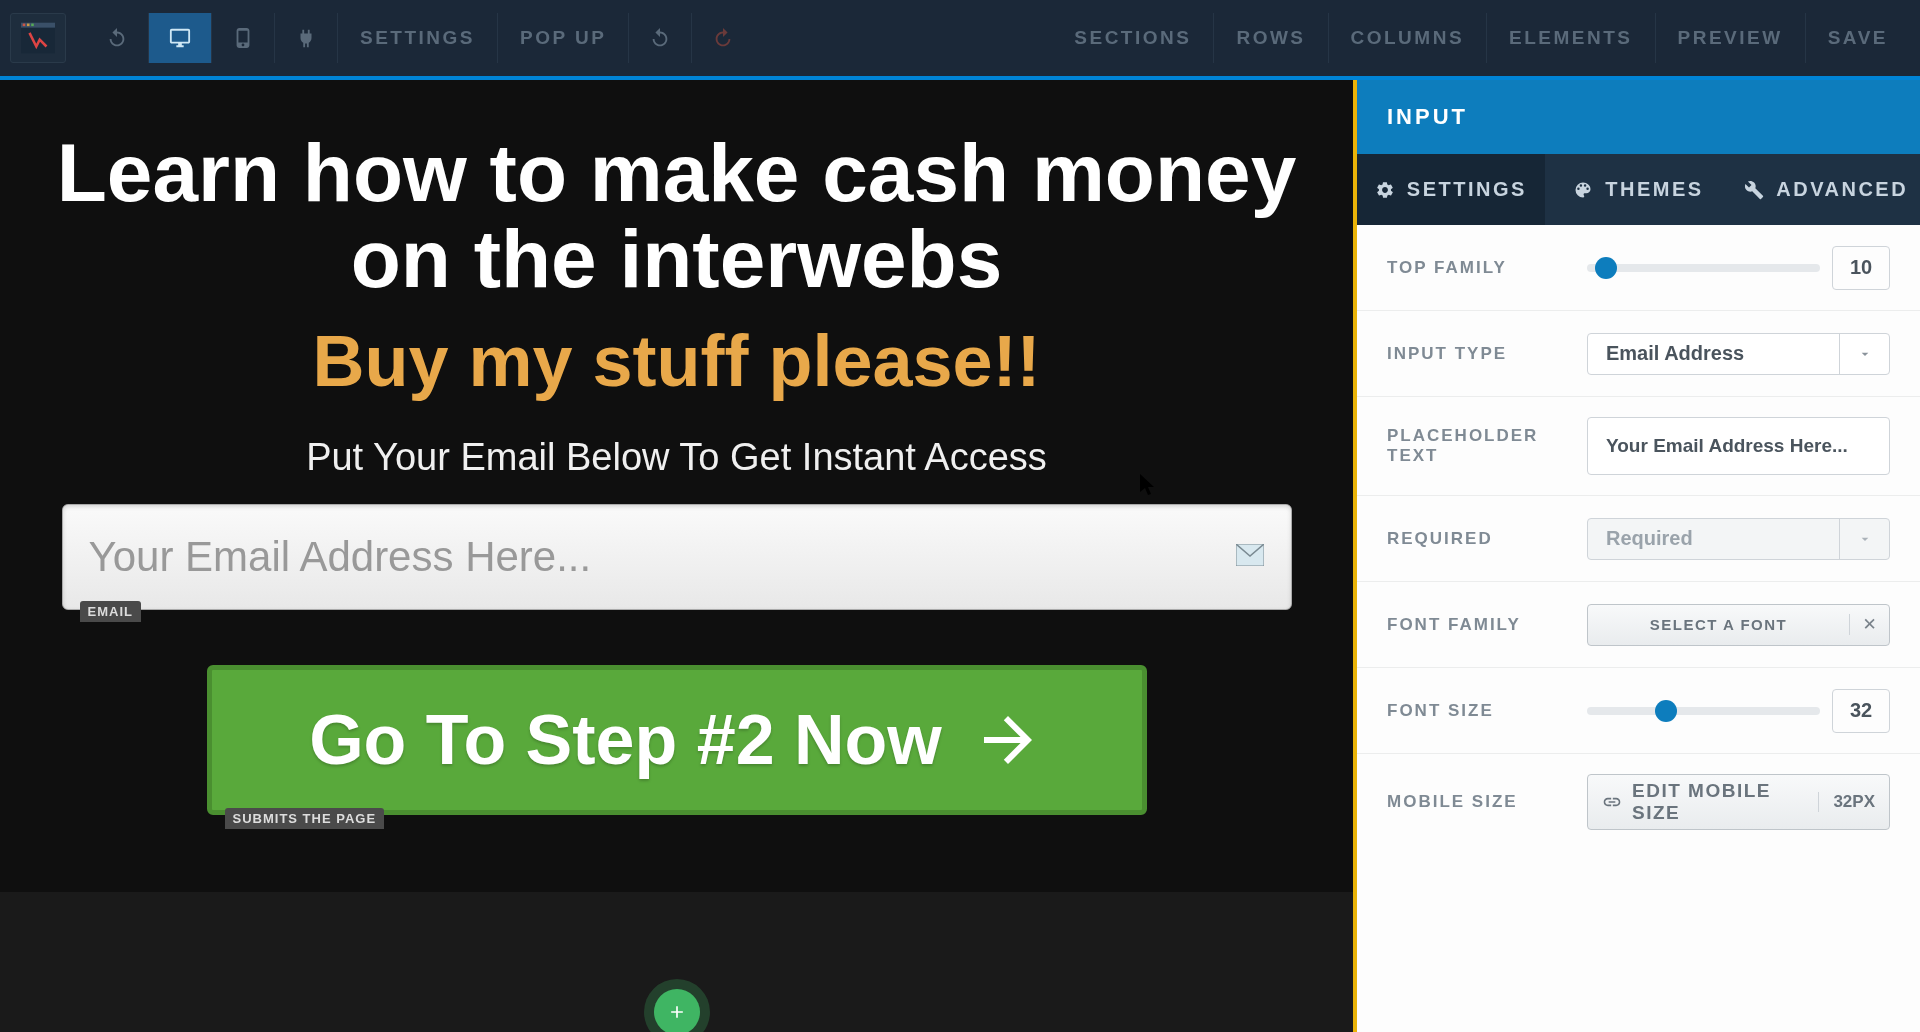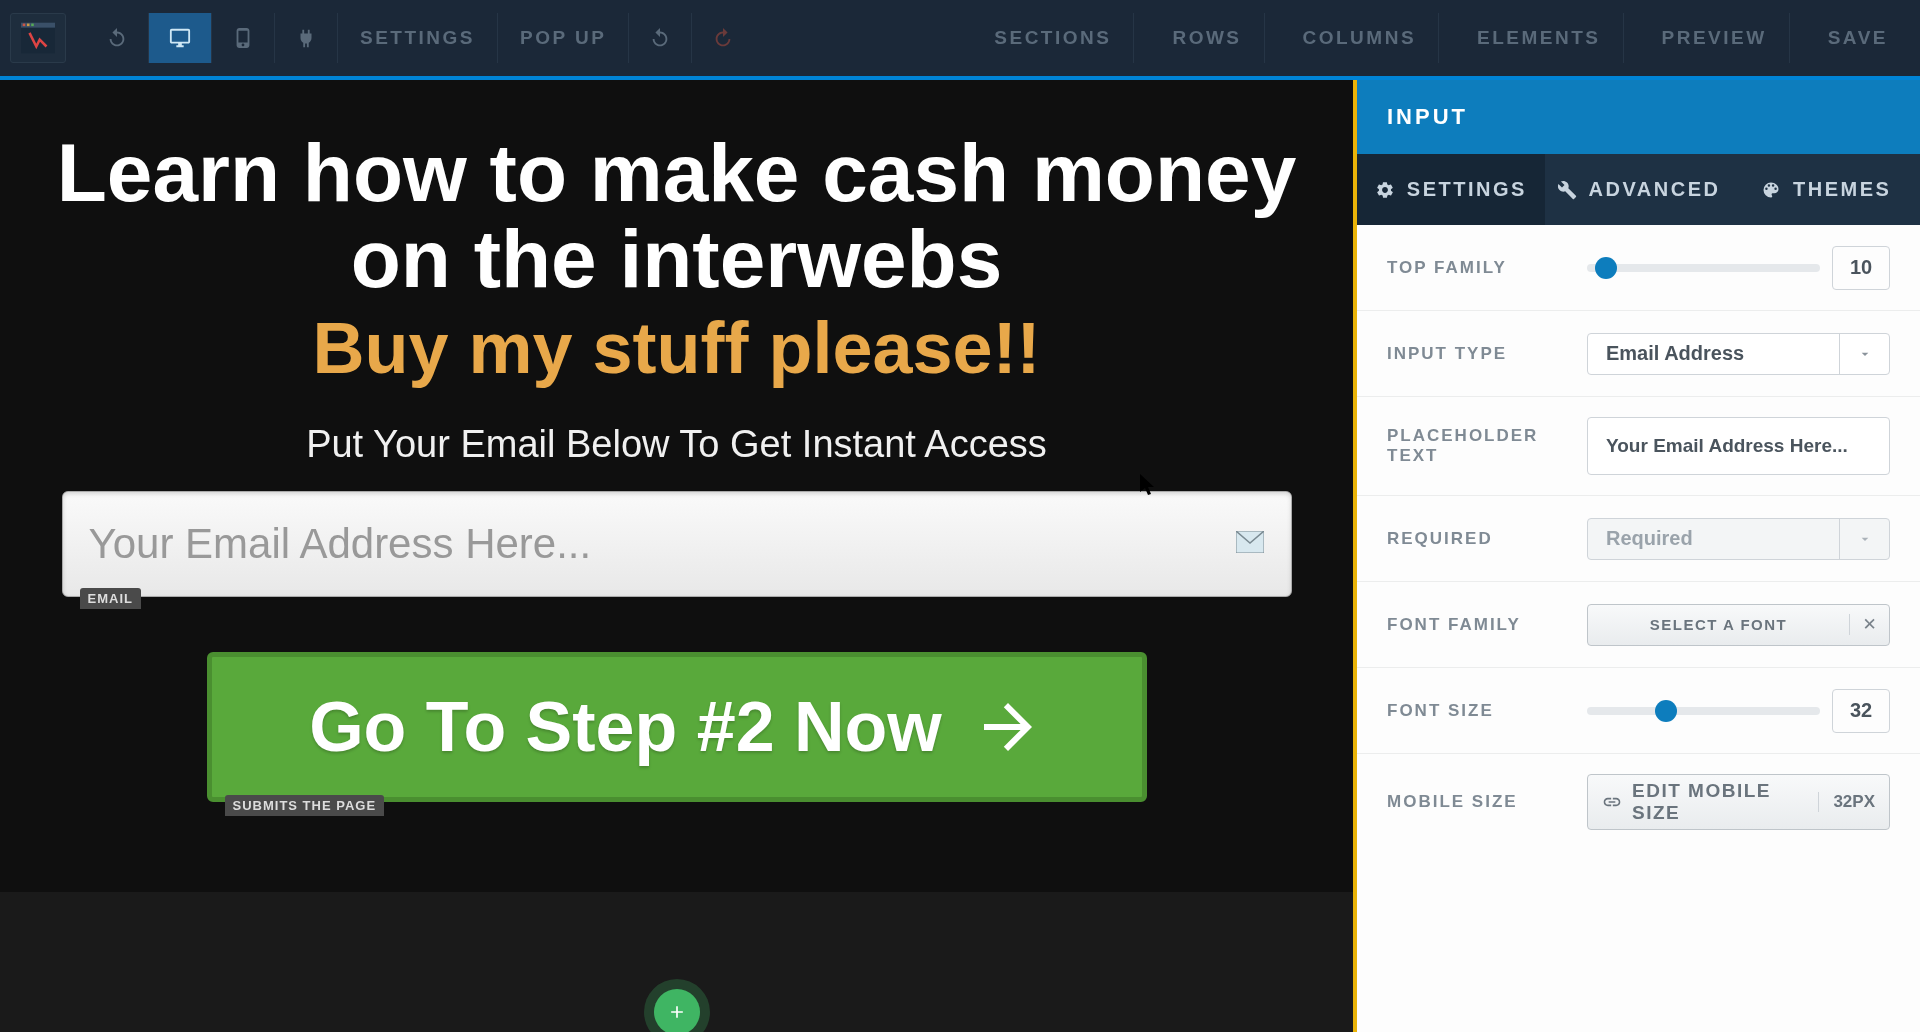--- a/index.html
+++ b/index.html
@@ -14,21 +14,21 @@
 
 .toolbar {
   height: 80px;
   background: #1b2838;
   display: flex;
   align-items: center;
   padding: 0 10px;
   border-bottom: 4px solid #0084d6;
 }
 .toolbar-left { display: flex; align-items: center; gap: 0; }
-.toolbar-right { margin-left: auto; display: flex; align-items: center; gap: 16px; }
+.toolbar-right { margin-left: auto; display: flex; align-items: center; gap: 0; }
 .logo-box {
   width: 56px; height: 50px;
   border: 1px solid #2a3a4a;
   border-radius: 3px;
   display: flex; align-items: center; justify-content: center;
   margin-right: 20px;
   background: #1e2d3d;
 }
 .logo-box svg { width: 34px; height: 34px; }
 .toolbar-btn {
@@ -71,21 +71,21 @@
   color: #fff;
   font-size: 82px;
   font-weight: 700;
   line-height: 1.05;
   margin-top: 10px;
 }
 .subhead {
   color: #e8a84a;
   font-size: 72px;
   font-weight: 700;
-  margin-top: 5px;
+  margin-top: 18px;
 }
 .instruction {
   color: #f0f0f0;
   font-size: 38px;
   font-weight: 400;
   margin-top: 34px;
 }
 .email-input-wrap {
   position: relative;
   margin: 25px auto 0;
@@ -467,29 +467,29 @@
     <div class="panel-header">INPUT</div>
     <div class="panel-tabs">
       <div class="panel-tab active">
         <svg viewBox="0 0 24 24">
             <path d="M19.1 12.9c0-.3.1-.6.1-.9s0-.6-.1-.9l2-1.6c.2-.1.2-.4.1-.6l-1.9-3.3c-.1-.2-.4-.3-.6-.2l-2.4 1c-.5-.4-1-.7-1.6-.9l-.4-2.5c0-.2-.2-.4-.5-.4h-3.8c-.2 0-.4.2-.5.4l-.4 2.5c-.6.2-1.1.6-1.6.9l-2.4-1c-.2-.1-.5 0-.6.2L2.7 8.9c-.1.2-.1.5.1.6l2 1.6c0 .3-.1.6-.1.9s0 .6.1.9l-2 1.6c-.2.1-.2.4-.1.6l1.9 3.3c.1.2.4.3.6.2l2.4-1c.5.4 1 .7 1.6.9l.4 2.5c0 .2.2.4.5.4h3.8c.2 0 .4-.2.5-.4l.4-2.5c.6-.2 1.1-.6 1.6-.9l2.4 1c.2.1.5 0 .6-.2l1.9-3.3c.1-.2.1-.5-.1-.6l-2.1-1.6zM12 15.5c-1.9 0-3.5-1.6-3.5-3.5s1.6-3.5 3.5-3.5 3.5 1.6 3.5 3.5-1.6 3.5-3.5 3.5z"></path>
           </svg>
         <span>SETTINGS</span>
       </div>
       <div class="panel-tab">
         <svg viewBox="0 0 24 24">
+            <path d="M12 3a9 9 0 000 18c.8 0 1.5-.7 1.5-1.5 0-.4-.1-.7-.4-1-.2-.3-.4-.6-.4-1 0-.8.7-1.5 1.5-1.5H16a5 5 0 005-5c0-4.4-4-8-9-8zm-5.5 9a1.5 1.5 0 110-3 1.5 1.5 0 010 3zm3-4a1.5 1.5 0 110-3 1.5 1.5 0 010 3zm5 0a1.5 1.5 0 110-3 1.5 1.5 0 010 3zm3 4a1.5 1.5 0 110-3 1.5 1.5 0 010 3z"></path>
+          </svg>
+        <span>THEMES</span>
+      </div>
+      <div class="panel-tab">
+        <svg viewBox="0 0 24 24">
             <path d="M22.7 19l-9.1-9.1c.9-2.3.4-5-1.5-6.9-2-2-5-2.4-7.4-1.3l4.3 4.3-3 3-4.3-4.3C.6 7.1 1 10.1 3 12.1c1.9 1.9 4.6 2.4 6.9 1.5l9.1 9.1c.4.4 1 .4 1.4 0l2.3-2.3c.5-.4.5-1.1 0-1.4z"></path>
           </svg>
         <span>ADVANCED</span>
-      </div>
-      <div class="panel-tab">
-        <svg viewBox="0 0 24 24">
-            <path d="M12 3a9 9 0 000 18c.8 0 1.5-.7 1.5-1.5 0-.4-.1-.7-.4-1-.2-.3-.4-.6-.4-1 0-.8.7-1.5 1.5-1.5H16a5 5 0 005-5c0-4.4-4-8-9-8zm-5.5 9a1.5 1.5 0 110-3 1.5 1.5 0 010 3zm3-4a1.5 1.5 0 110-3 1.5 1.5 0 010 3zm5 0a1.5 1.5 0 110-3 1.5 1.5 0 010 3zm3 4a1.5 1.5 0 110-3 1.5 1.5 0 010 3z"></path>
-          </svg>
-        <span>THEMES</span>
       </div>
     </div>
 
     <div class="panel-body">
       <div class="setting-row">
         <div class="setting-label">TOP FAMILY</div>
         <div class="setting-control">
           <div class="slider-track">
             <div class="slider-thumb" style="left:8%"></div>
           </div>

